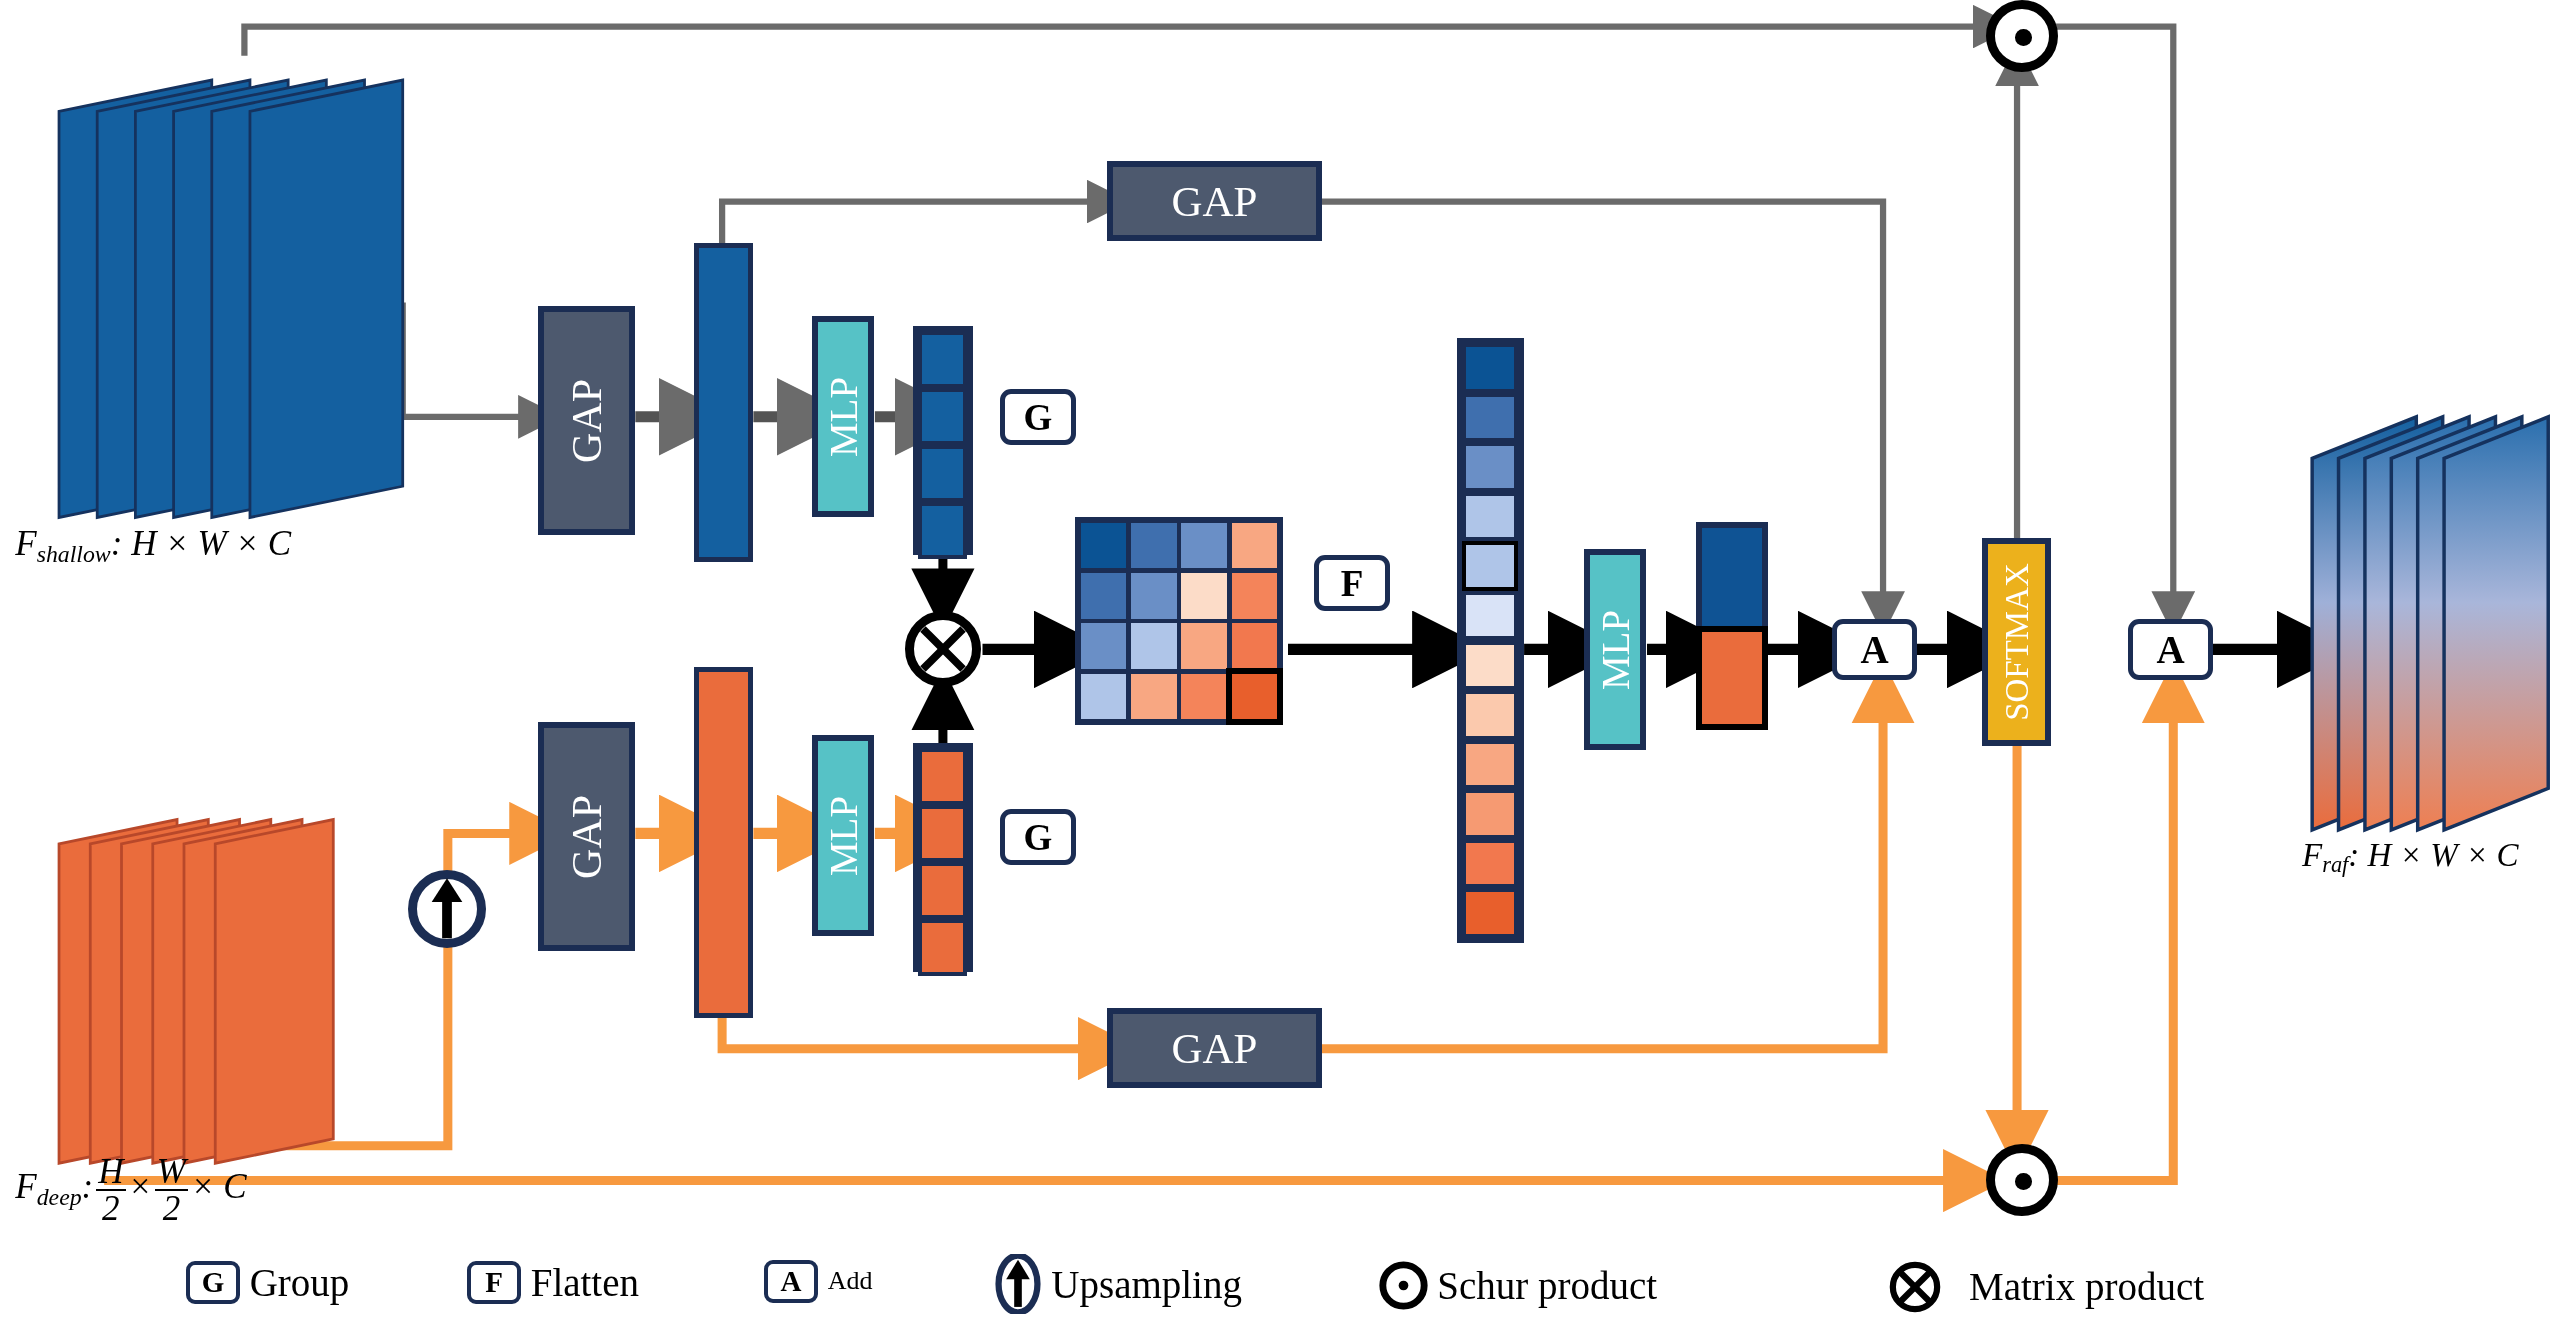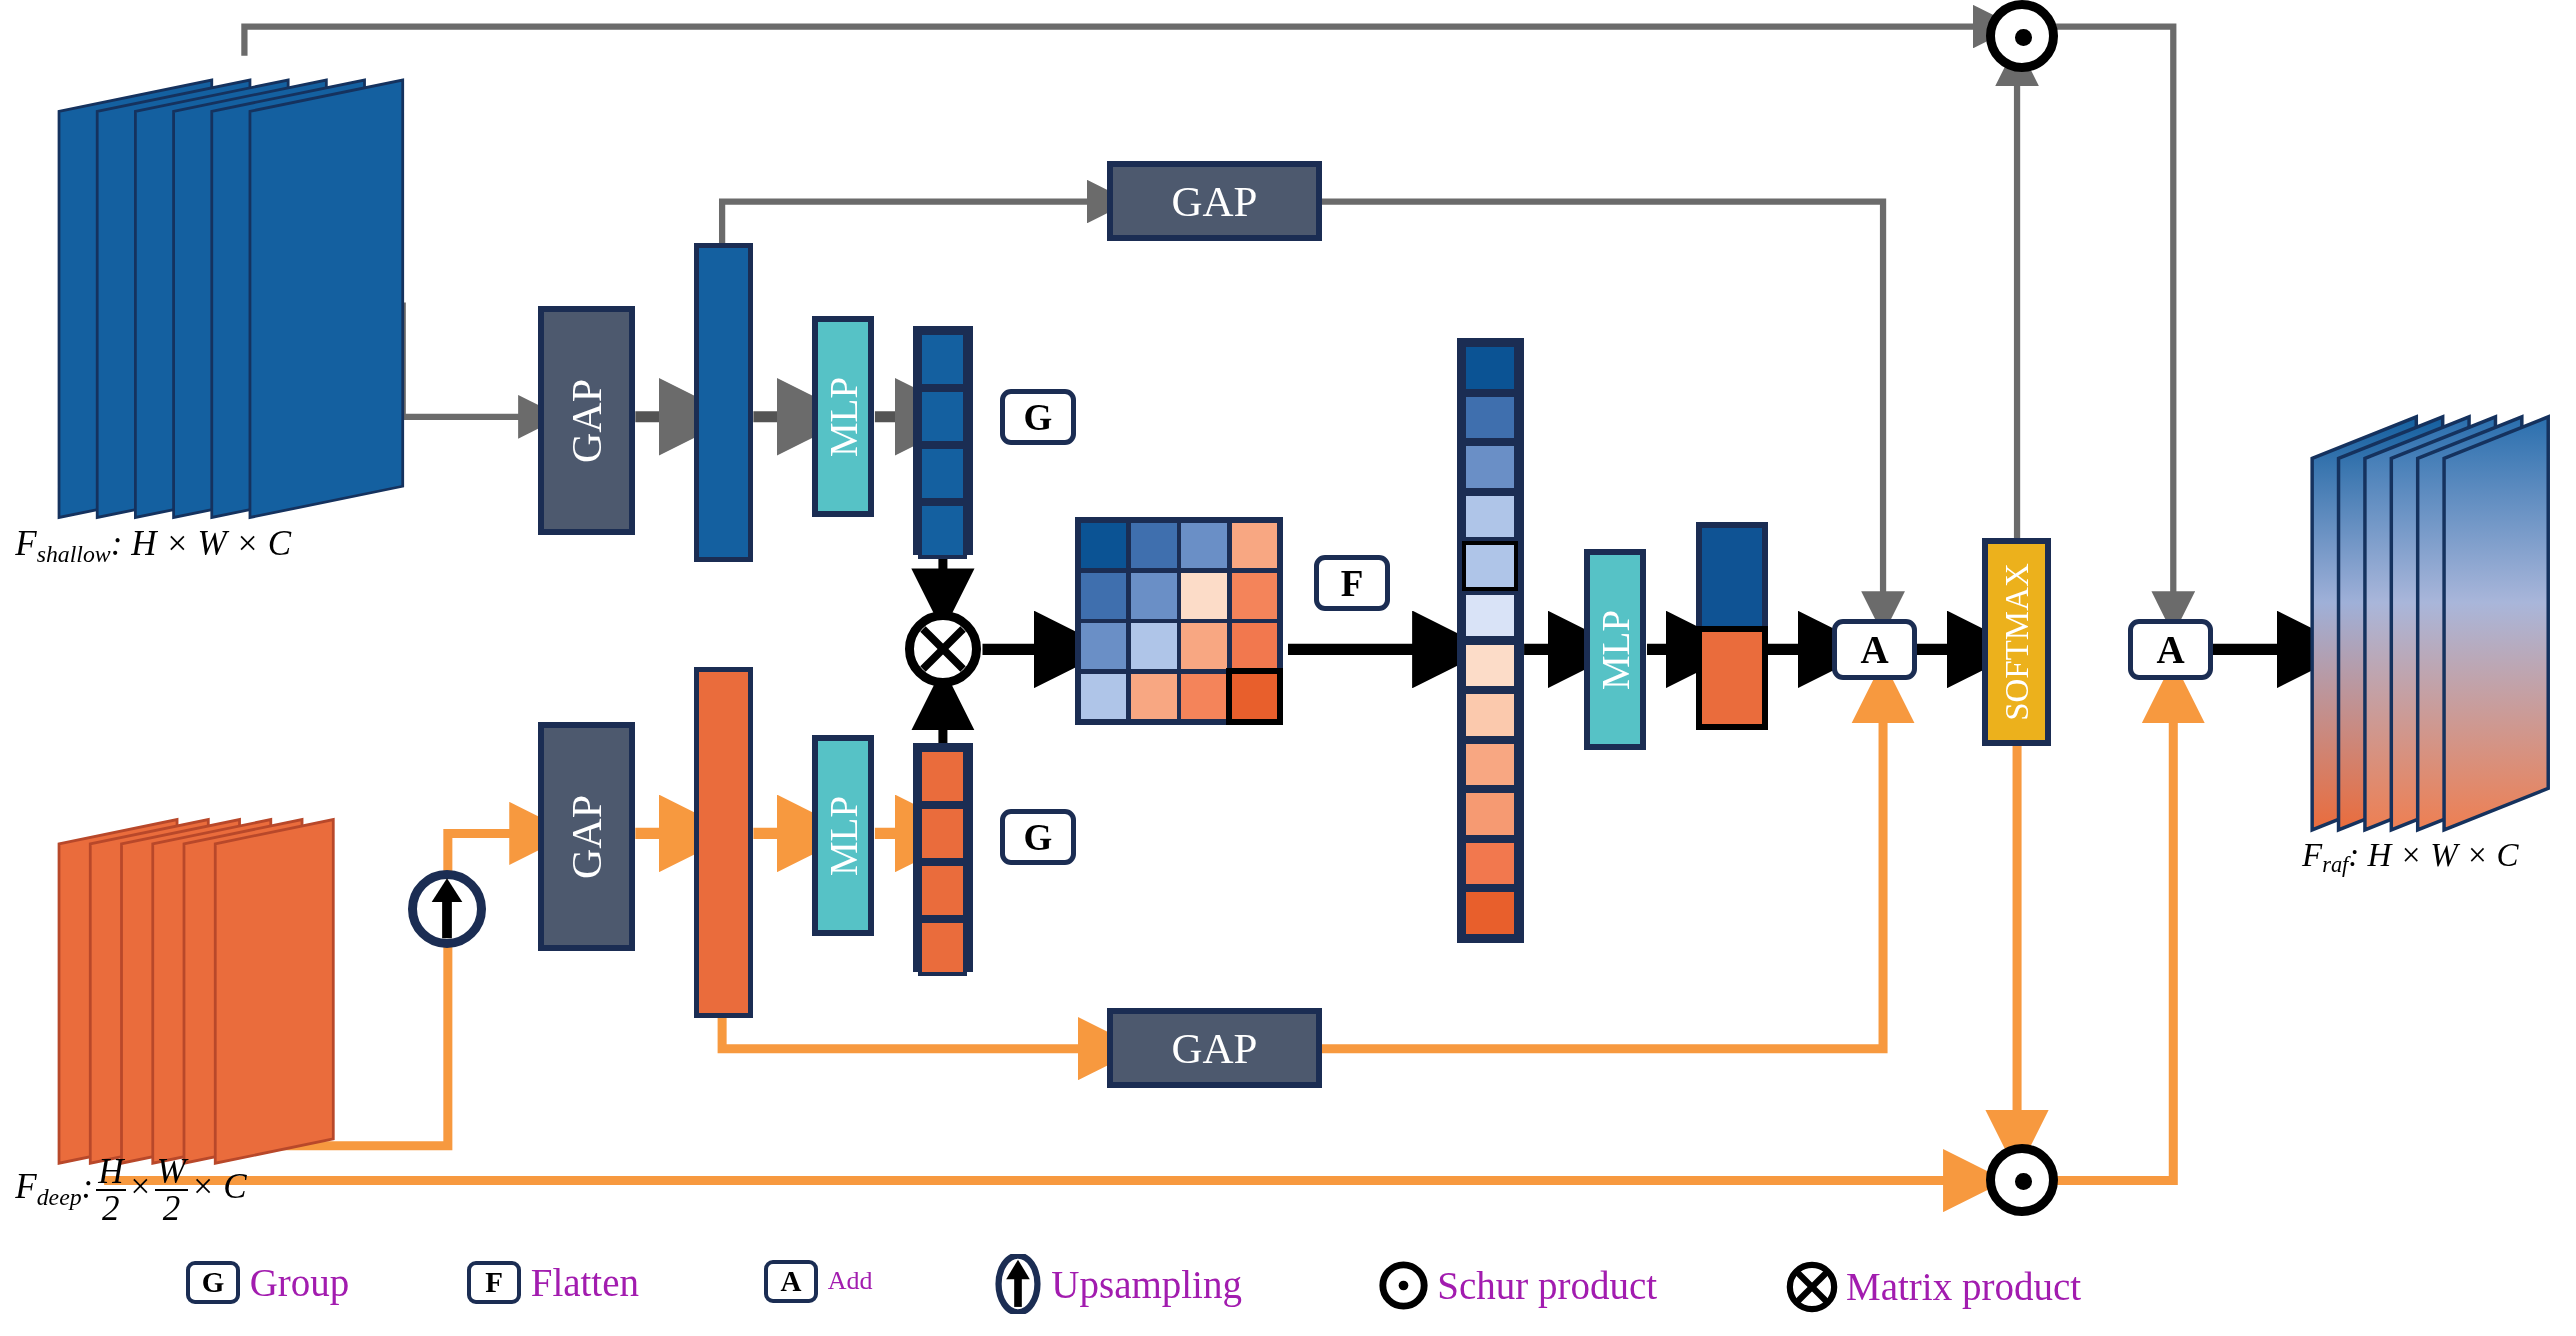--- a/index.html
+++ b/index.html
@@ -29,21 +29,21 @@
 
   .mathlabel{position:absolute;white-space:nowrap;color:#000;
              font-family:"Liberation Serif",serif;font-style:italic;}
   .mathlabel .sub{font-size:.68em;vertical-align:-.28em;}
   .frac{display:inline-block;vertical-align:middle;text-align:center;line-height:1.0;
         font-style:italic;margin:0 2.8px;}
   .frac > span{display:block;padding:0 2.1px;}
   .frac > span.num{border-bottom:2.1px solid #000;}
 
   .legend{position:absolute;display:flex;align-items:center;}
-  .legend .lbl{font-family:"Liberation Serif",serif;color:#a21caf;white-space:nowrap;}
+  .legend .lbl{font-family:"Liberation Serif",serif;color:#000000;white-space:nowrap;}
   .legend .lbadge{box-sizing:border-box;border:4.9px solid #1b2d53;border-radius:9px;background:#fff;
                   display:flex;align-items:center;justify-content:center;font-weight:bold;color:#000;
                   font-family:"Liberation Serif",serif;}
 
   .circ{position:absolute;box-sizing:border-box;border-radius:50%;}
   .circ.nav{border:9px solid #1b2d53;background:#fff;}
   .circ.blk2{border:9px solid #000;background:#fff;}
   .dotc{position:absolute;border-radius:50%;background:#000;}
   .legendrow{position:absolute;left:0;top:1250px;width:2576px;height:83px;}
 </style>
@@ -339,21 +339,21 @@
       <span style="position:relative;width:50px;height:60px;display:inline-block;">
         <svg viewBox="0 0 72 86" style="width:50px;height:60px;">
           <ellipse cx="36" cy="43" rx="28" ry="41" fill="#fff" stroke="#1b2d53" stroke-width="9"></ellipse>
           <line x1="36" y1="76" x2="36" y2="22" stroke="#000" stroke-width="11"></line>
           <polygon points="36,8 19,36 53,36" fill="#000"></polygon>
         </svg>
       </span>
       <span class="lbl" style="font-size:39px;margin-left:8.3px;">Upsampling</span>
     </div>
 
-    <div class="legend" style="left:1785px;top:9.7px;">
+    <div class="legend" style="left:1888px;top:9.7px;gap:20px;">
       <span style="position:relative;width:54px;height:54px;display:inline-block;">
         <svg viewBox="0 0 78 78" style="width:54px;height:54px;">
           <circle cx="39" cy="39" r="32" fill="#fff" stroke="#000" stroke-width="9"></circle>
           <line x1="18" y1="18" x2="60" y2="60" stroke="#000" stroke-width="9"></line>
           <line x1="60" y1="18" x2="18" y2="60" stroke="#000" stroke-width="9"></line>
         </svg>
       </span>
       <span class="lbl" style="font-size:39px;margin-left:7px;">Matrix product</span>
     </div>
 

